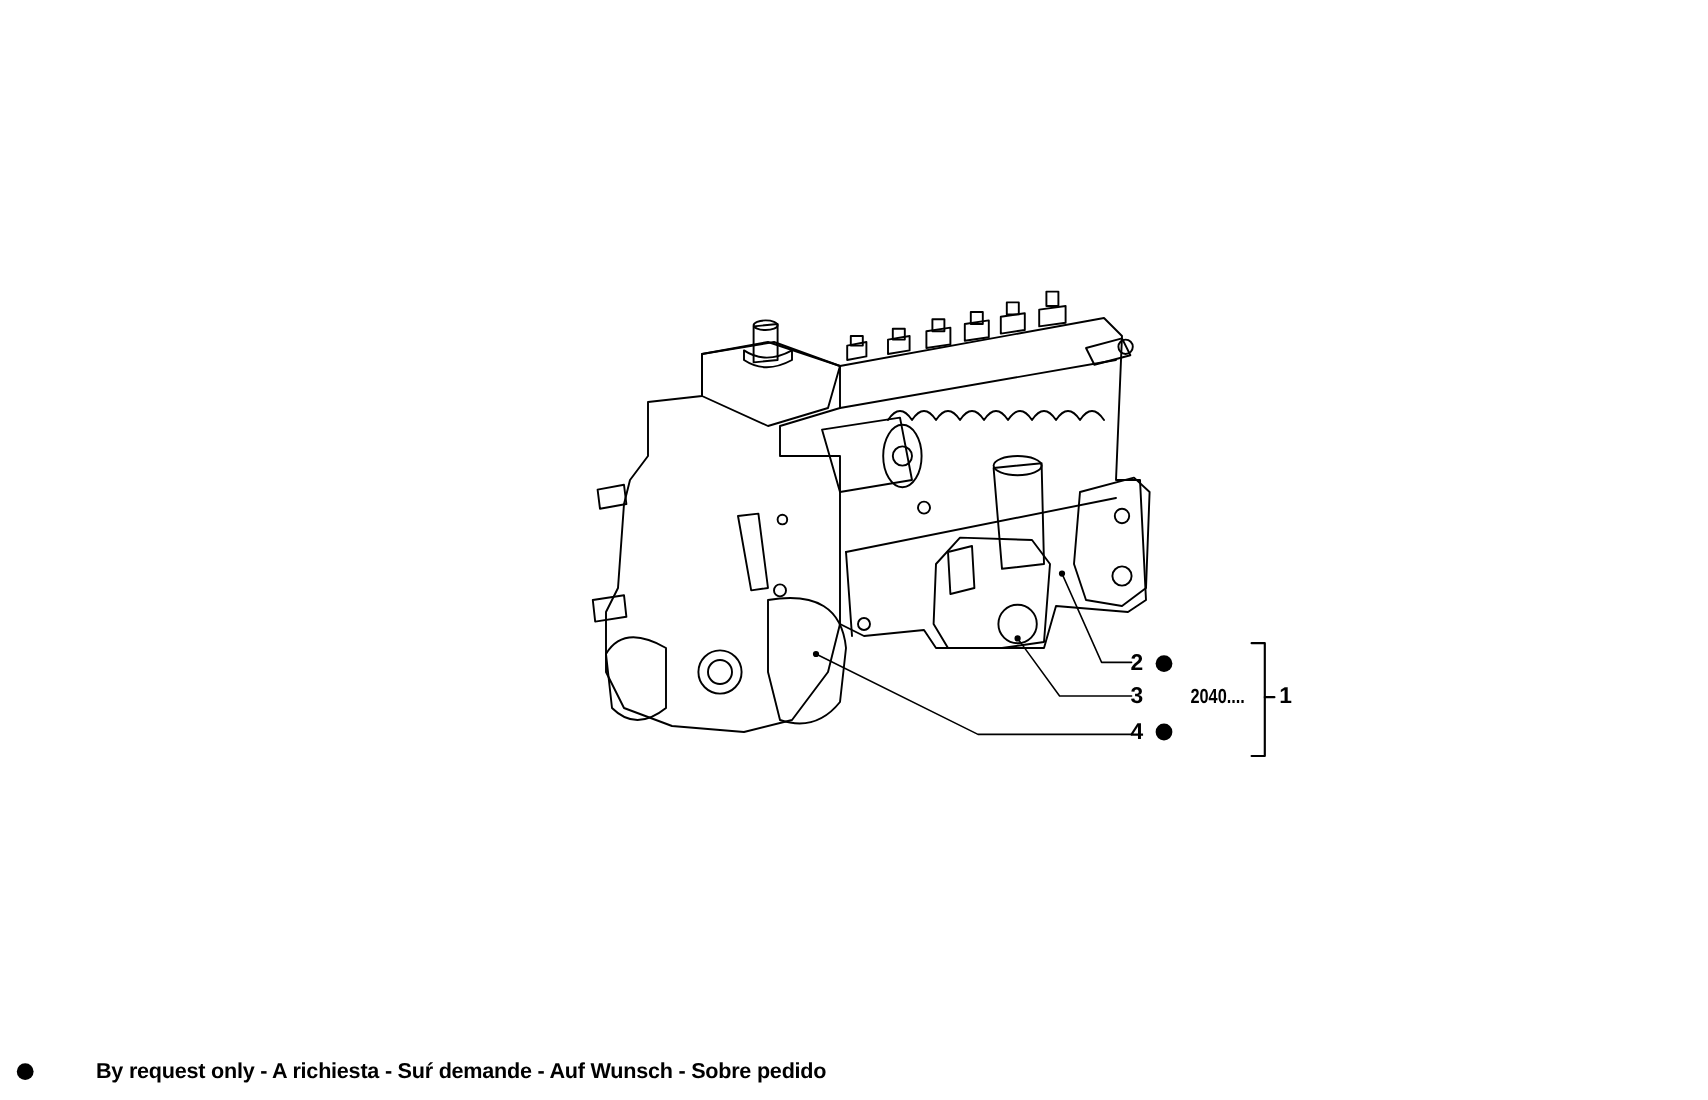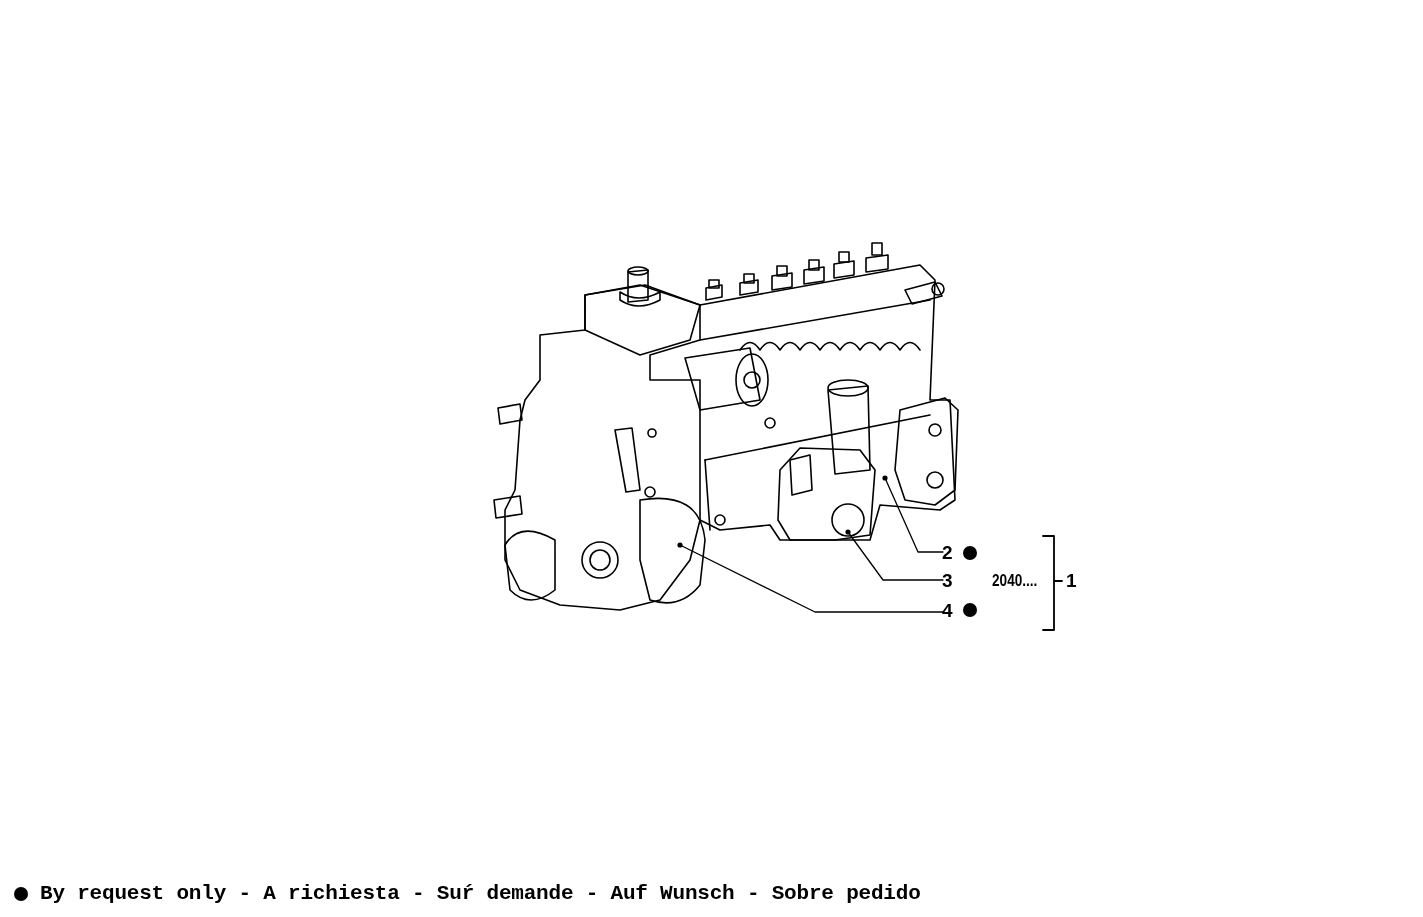--- a/index.html
+++ b/index.html
@@ -1,21 +1,21 @@
 <!DOCTYPE html>
 <html><head>
 <meta charset="utf-8">
 <style>
   html, body { margin:0; padding:0; background:#ffffff; }
   body { width:1423px; height:917px; position:relative; overflow:hidden; font-family:"Liberation Sans", sans-serif; color:#000; }
   #drawing { position:absolute; left:0; top:0; width:1423px; height:917px; }
   .callout { position:absolute; font-family:"Liberation Sans", sans-serif; font-weight:bold; font-size:19px; line-height:20px; }
   .dot { position:absolute; width:14px; height:14px; border-radius:50%; background:#000; }
   .ref { position:absolute; font-family:"Liberation Sans Narrow","Liberation Sans", sans-serif; font-size:17px; font-weight:bold; transform:scaleX(0.8); transform-origin:left center; letter-spacing:0px; }
-  .footer { position:absolute; left:14px; top:882px; font-family:Liberation Mono, monospace; font-weight:bold; font-size:21px; display:flex; align-items:center; letter-spacing:-0.2px; }
+  .footer { position:absolute; left:14px; top:882px; font-family:Liberation Sans, sans-serif; font-weight:bold; font-size:18px; display:flex; align-items:center; letter-spacing:-0.2px;gap:40px; }
   .footer .fdot { width:14px; height:14px; border-radius:50%; background:#000; margin-right:12px; }
 </style>
 </head>
 <body>
 
 <svg id="drawing" viewBox="0 0 1423 917" xmlns="http://www.w3.org/2000/svg" fill="none" stroke="#000" stroke-width="1.6" stroke-linejoin="round" stroke-linecap="round">
 
   <g>
 
     <path d="M540 335 L585 330 L585 295 L640 285 L700 305 L700 340 L650 355 L650 380 L700 380 L700 520 L690 560 L660 600 L620 610 L560 605 L520 590 L505 560 L505 510 L515 490 L520 420 L525 400 L540 380 Z"></path>

